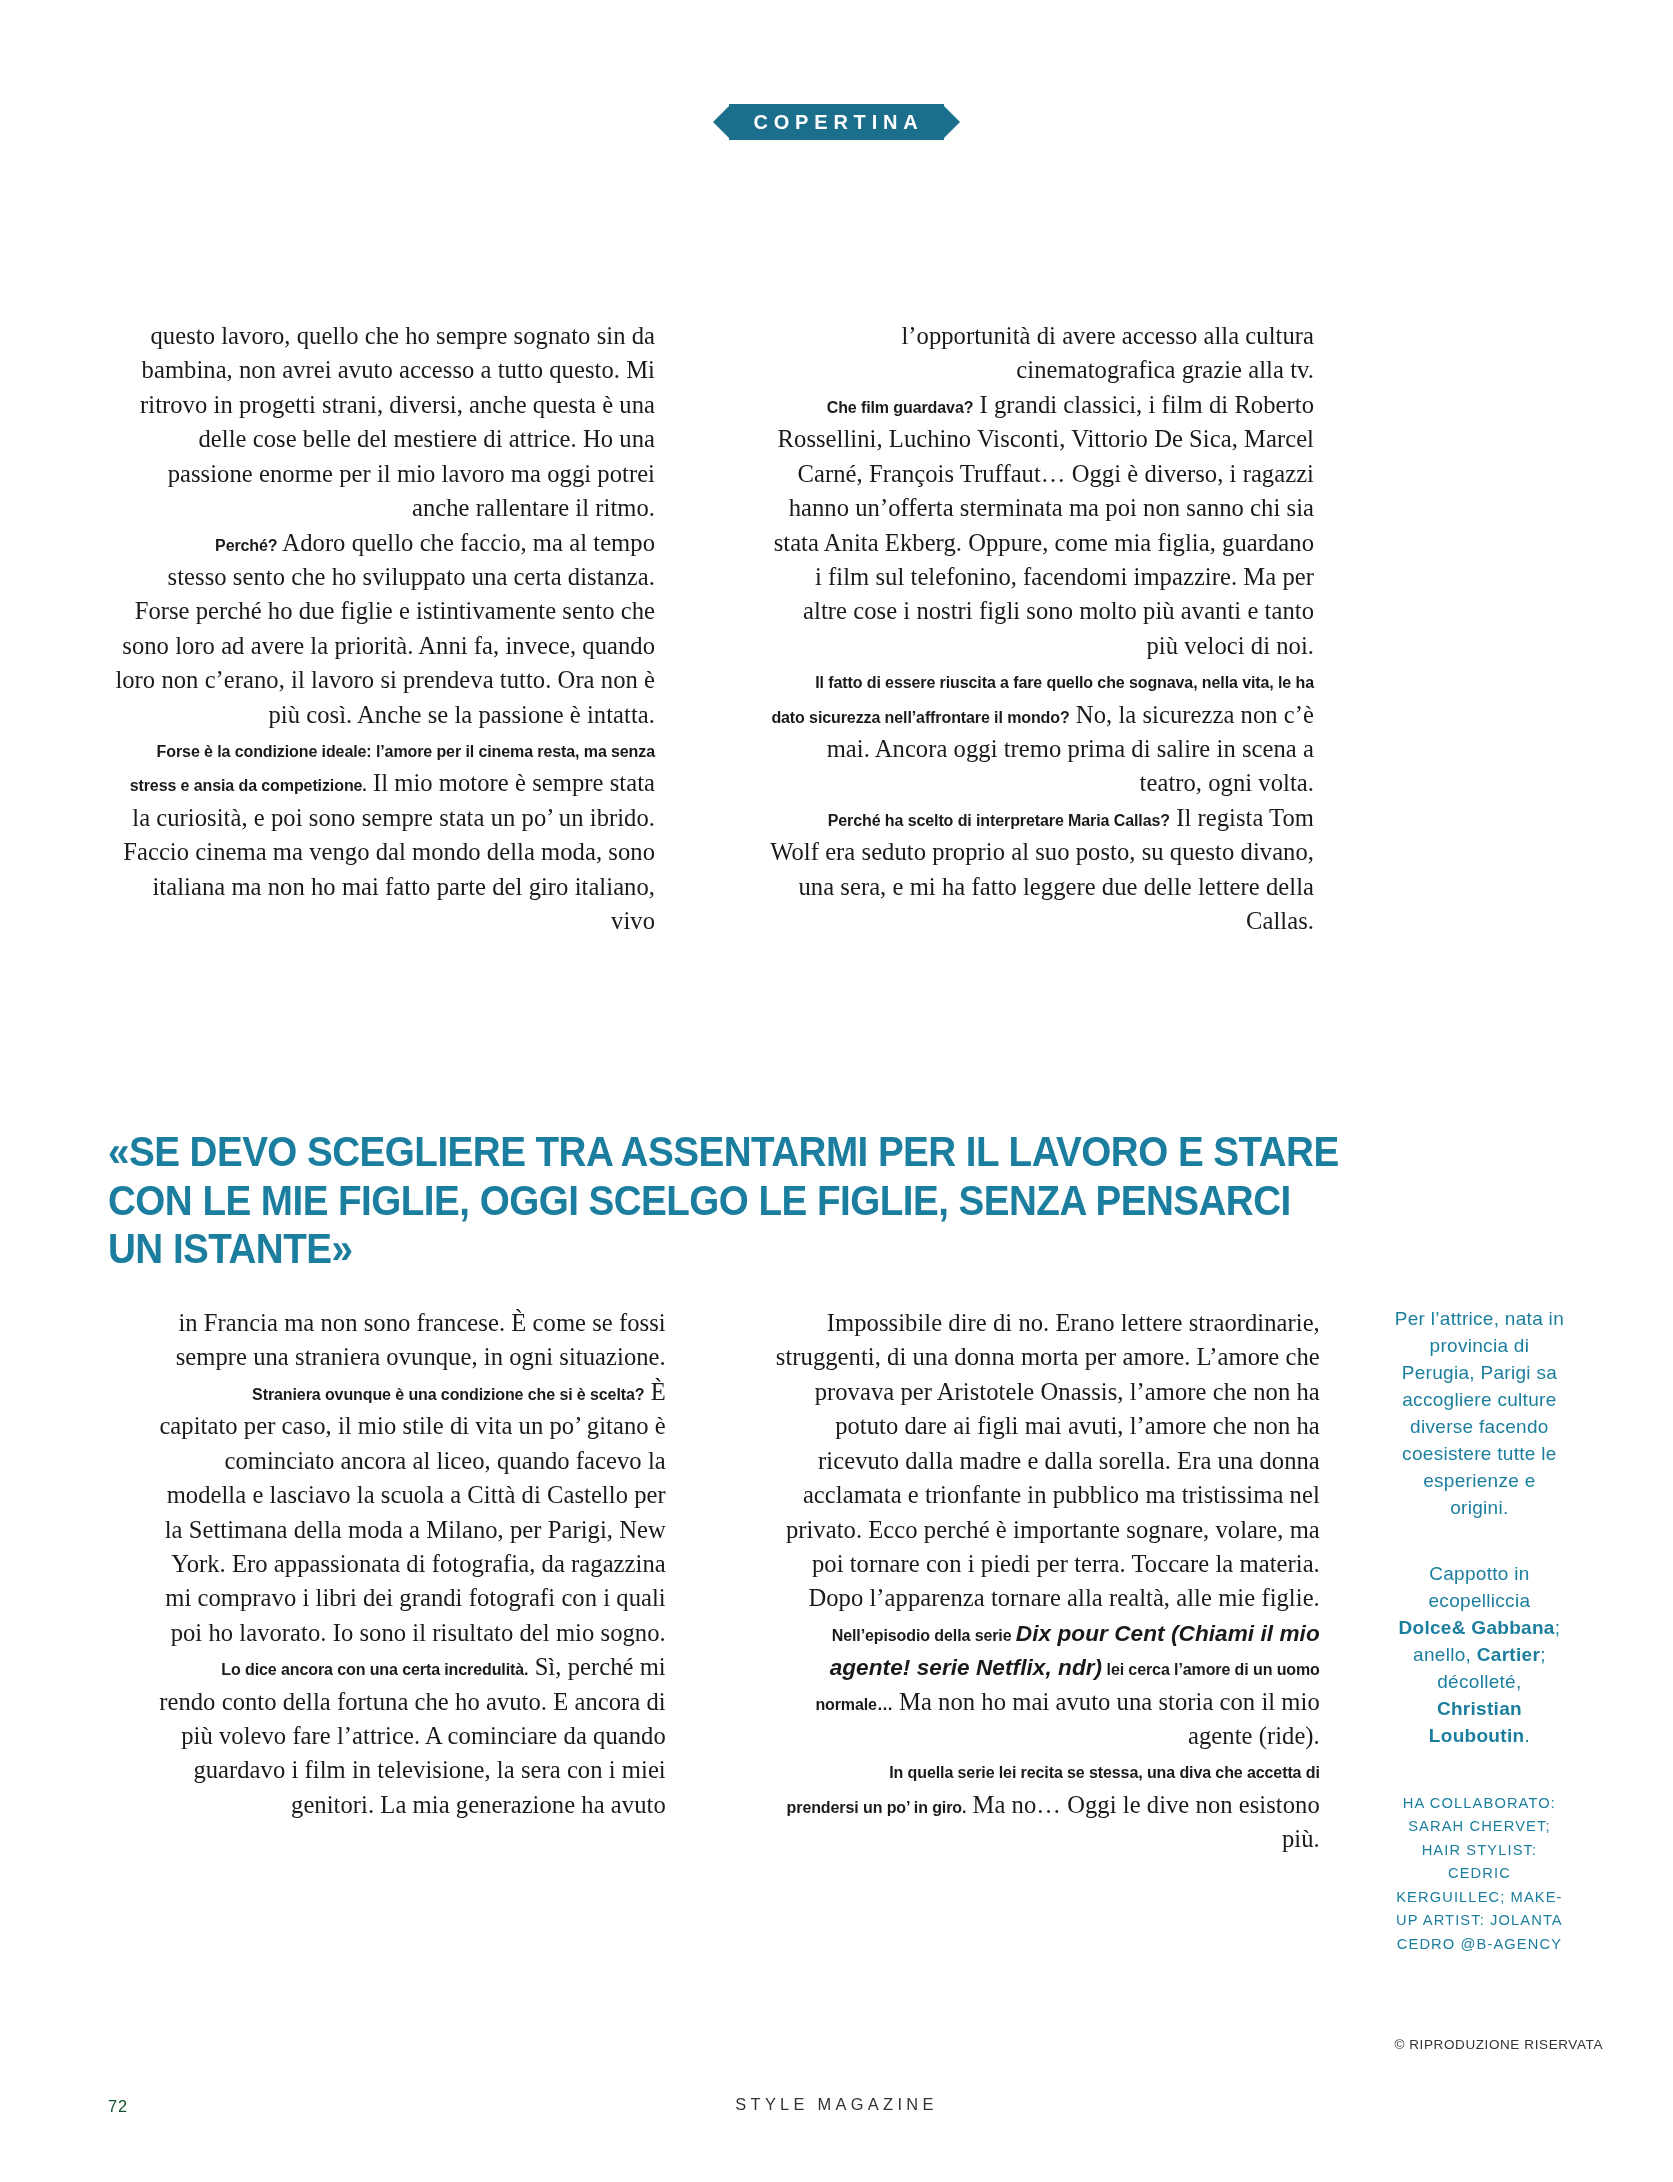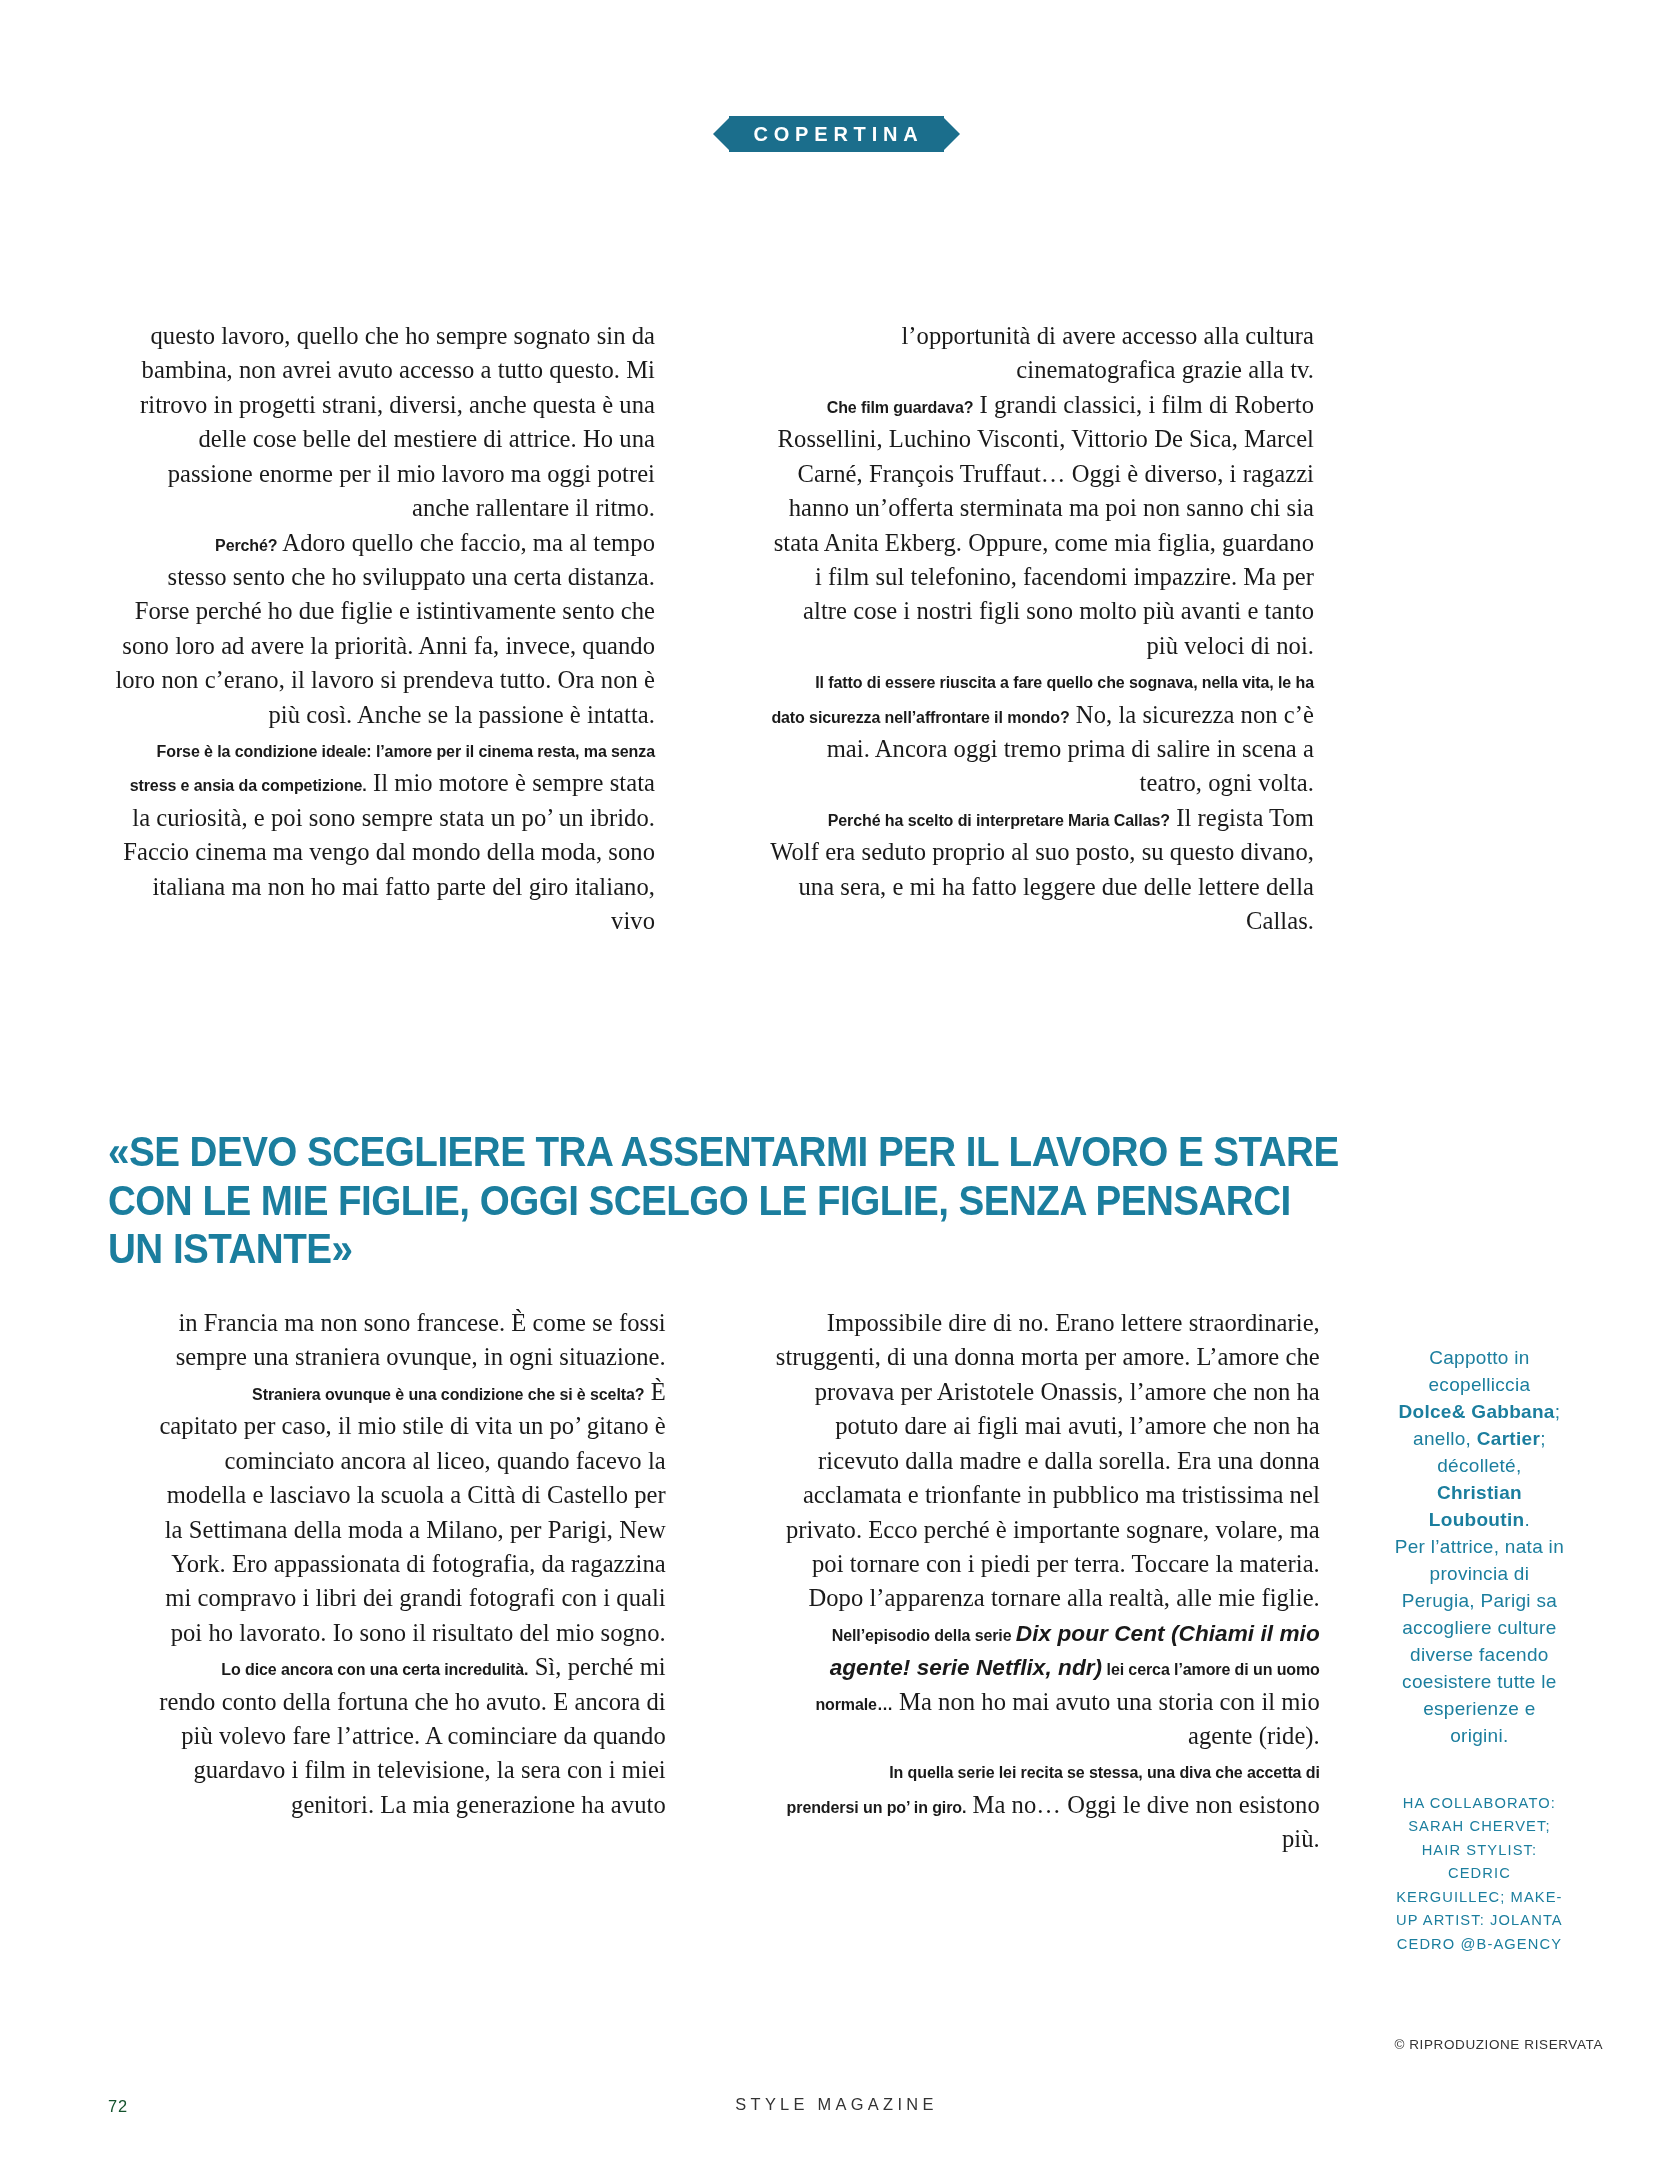--- a/index.html
+++ b/index.html
@@ -12,21 +12,21 @@
     height: 2182px;
     position: relative;
     font-family: "Liberation Serif", serif;
     color: #1a1a1a;
     overflow: hidden;
   }
 
   
   .header {
     position: absolute;
-    top: 116px;
+    top: 104px;
     left: 0;
     width: 100%;
     display: flex;
     justify-content: center;
     align-items: center;
   }
   .badge-wrap {
     display: flex;
     align-items: center;
   }
@@ -217,22 +217,22 @@
 
   <div class="bspace"></div>
 
   <div class="bcol2">
     <p><span>Impossibile dire di no. Erano lettere straordinarie, struggenti, di una donna morta per amore. L’amore che provava per Aristotele Onassis, l’amore che non ha potuto dare ai figli mai avuti, l’amore che non ha ricevuto dalla madre e dalla sorella. Era una donna acclamata e trionfante in pubblico ma tristissima nel privato. Ecco perché è importante sognare, volare, ma poi tornare con i piedi per terra. Toccare la materia. Dopo l’apparenza tornare alla realtà, alle mie figlie.</span></p>
     <p class="indent"><span class="q">Nell’episodio della serie </span><span class="q-italic">Dix pour Cent</span><span class="q-italic"> (Chiami il mio agente! serie Netflix, ndr)</span><span class="q"> lei cerca l’amore di un uomo normale…</span><span> Ma non ho mai avuto una storia con il mio agente (ride).</span></p>
     <p class="indent"><span class="q">In quella serie lei recita se stessa, una diva che accetta di prendersi un po’ in giro.</span><span> Ma no… Oggi le dive non esistono più.</span></p>
   </div>
 
   <div class="bcol3">
+    <div class="credit-block">Per l’attrice, nata in provincia di Perugia, Parigi sa accogliere culture diverse facendo coesistere tutte le esperienze e origini.</div>
     <div class="credit-block second"><span>Cappotto in ecopelliccia </span><b>Dolce&amp; Gabbana</b><span>; anello, </span><b>Cartier</b><span>; décolleté, </span><b>Christian Louboutin</b><span>.</span></div>
-    <div class="credit-block">Per l’attrice, nata in provincia di Perugia, Parigi sa accogliere culture diverse facendo coesistere tutte le esperienze e origini.</div>
     <div class="credits-small">HA COLLABORATO: SARAH CHERVET; HAIR STYLIST: CEDRIC KERGUILLEC; MAKE-UP ARTIST: JOLANTA CEDRO @B-AGENCY</div>
   </div>
 
 </div>
 
 <div class="reserved">© RIPRODUZIONE RISERVATA</div>
 
 <div class="folio">72</div>
 <div class="mag-name"><span>STYLE MAGAZINE</span></div>
 

